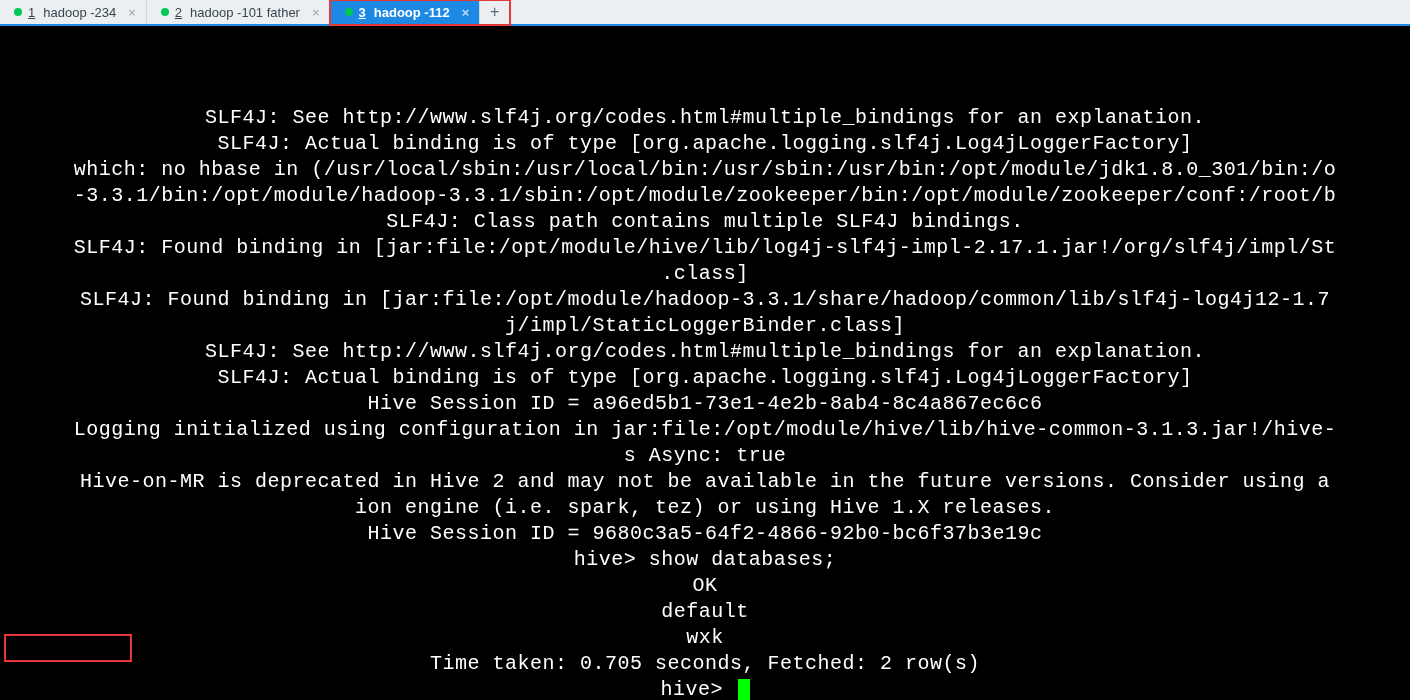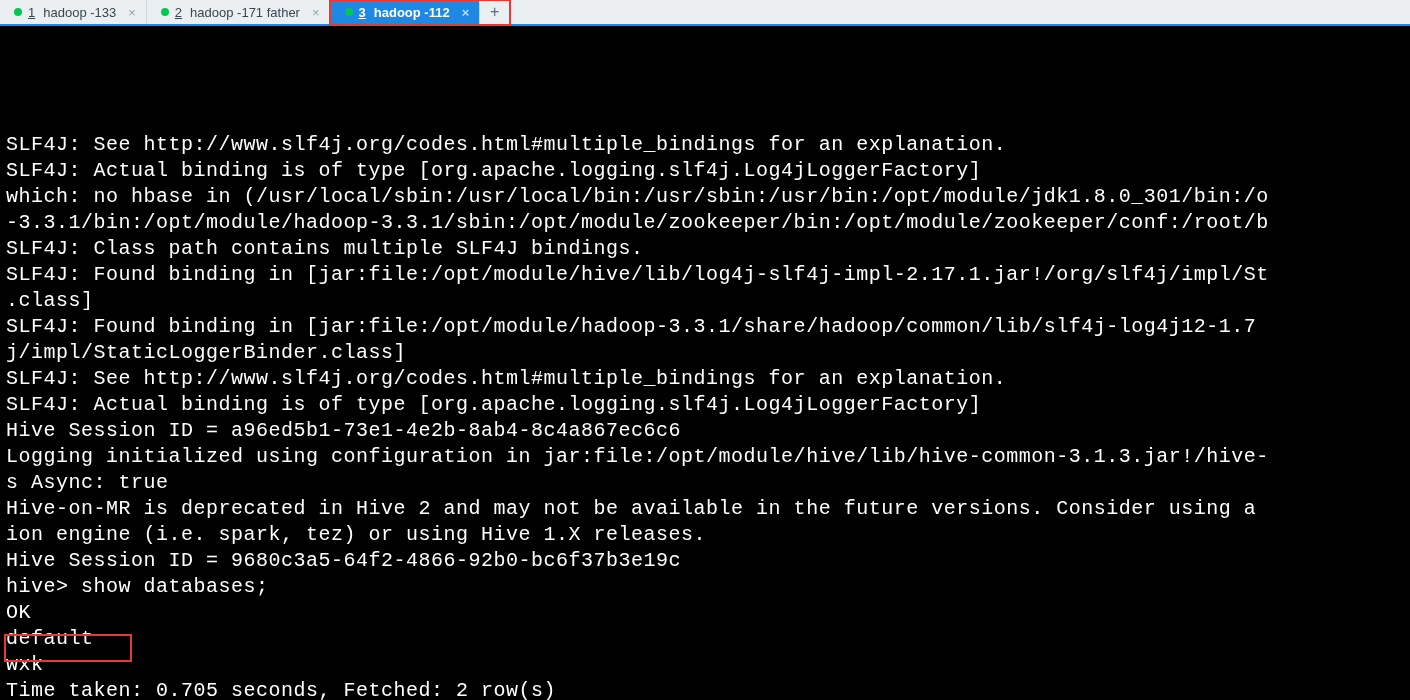--- a/index.html
+++ b/index.html
@@ -61,24 +61,25 @@
     cursor: pointer;
   }
   .terminal {
     flex: 1;
     background: #000;
     color: #fff;
     font-family: "Consolas", "Menlo", "Courier New", monospace;
     font-size: 20px;
     line-height: 26px;
     letter-spacing: 0.5px;
-    padding: 28px 6px 6px 6px;
+    padding: 1px 6px 6px 6px;
     white-space: pre;
     position: relative;
     overflow: hidden;
+    text-align: center;
   }
   .term-line { white-space: pre; }
   .highlight-wxk {
     position: absolute;
     border: 2px solid #e53935;
     pointer-events: none;
   }
   .cursor {
     display: inline-block;
     width: 12px;
@@ -90,27 +91,27 @@
 </style>
 </head>
 <body>
 
 <div class="window">
 
   <div class="tab-bar" style="position:relative;">
     <div class="tab">
       <span class="dot"></span>
       <span><span class="num">1</span></span>
-      <span>hadoop -133</span>
+      <span>hadoop -234</span>
       <span class="close">×</span>
     </div>
     <div class="tab">
       <span class="dot"></span>
       <span><span class="num">2</span></span>
-      <span>hadoop -171 father</span>
+      <span>hadoop -101 father</span>
       <span class="close">×</span>
     </div>
     <div class="tab active" id="tab-active">
       <span class="dot"></span>
       <span><span class="num">3</span></span>
       <span>hadoop -112</span>
       <span class="close">×</span>
     </div>
     <div class="add-tab" id="add-tab">
       <span>+</span>

